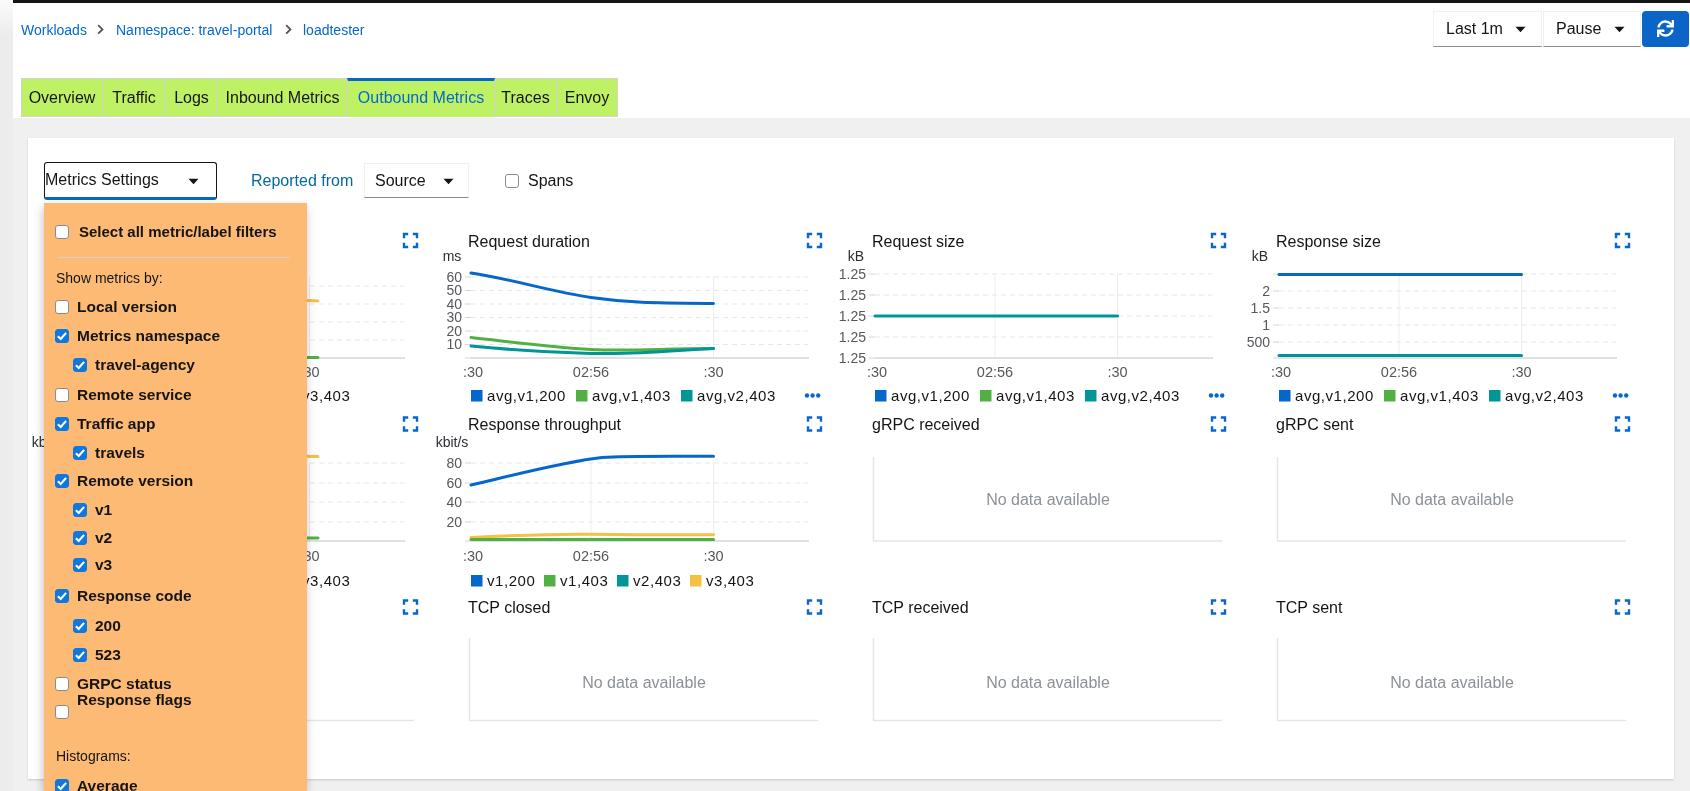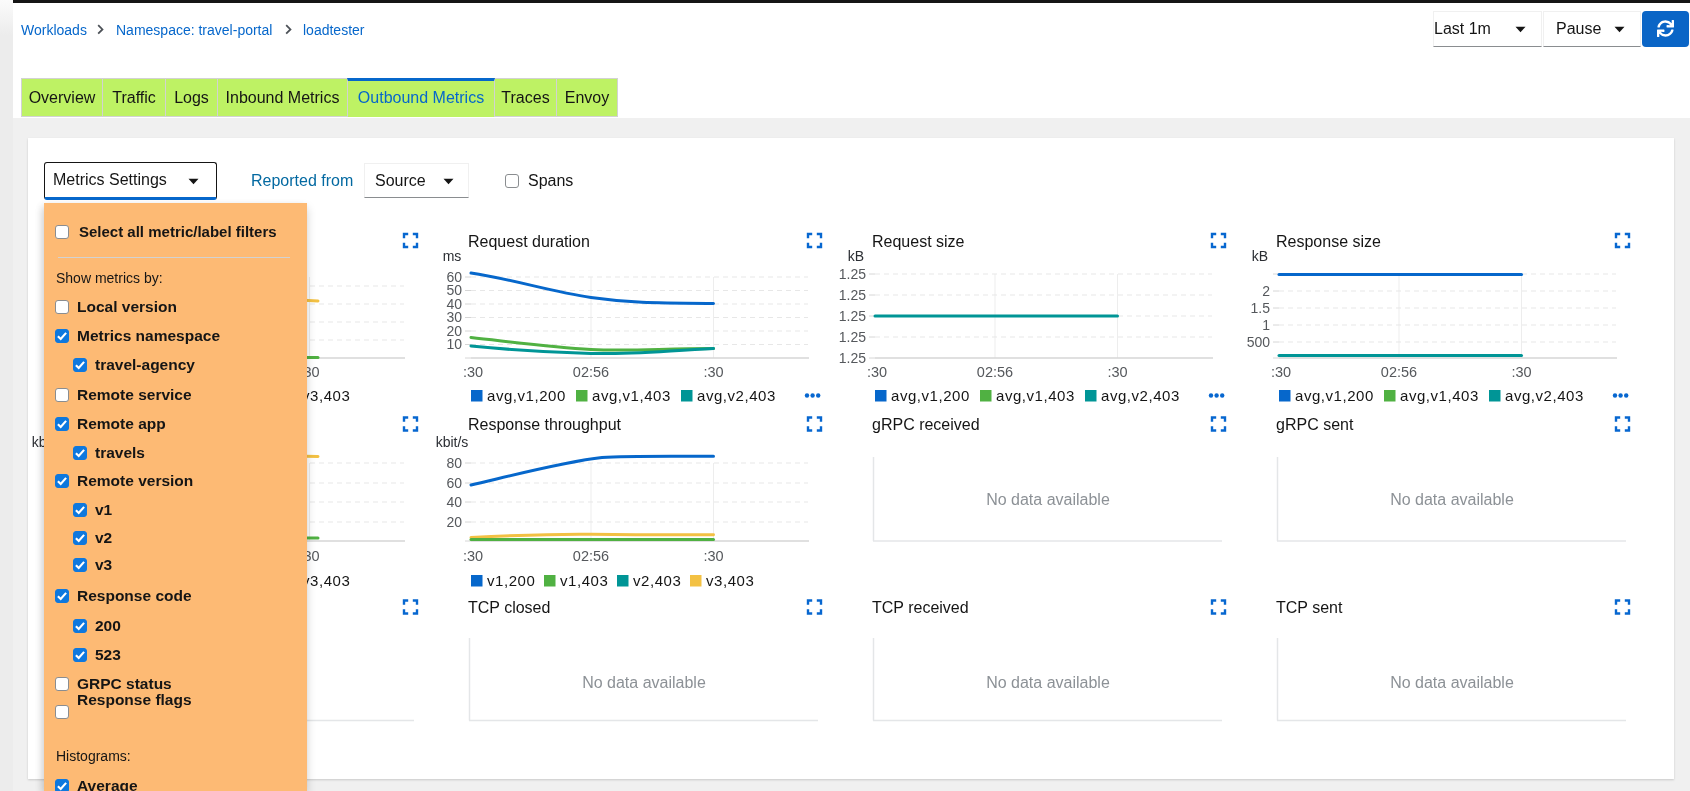--- a/index.html
+++ b/index.html
@@ -10,21 +10,21 @@
 .tab{position:absolute;top:78px;height:39px;background:#bef264;border:1px solid #d2d2d2;color:#151515;font-size:16px;text-align:center;line-height:37px}
 .tab.active{border-top:3px solid #0667cb;border-bottom:none;color:#0667cb;line-height:34px;z-index:2}
 .sel{position:absolute;background:#fff;border:1px solid #f0f0f0;border-bottom:1px solid #8a8d90;font-size:16px;color:#151515}
 .cb{position:absolute;width:14px;height:14px;background:#fff;border:1px solid #8a8d90;border-radius:3px}
 .cb.on{background:#0e78de;border-color:#0e78de}
 .cb.on svg{display:block;margin:-1px 0 0 -1px}
 .plab{position:absolute;font-size:15.5px;font-weight:700;color:#151515;white-space:nowrap}
 .b15{font-weight:700;font-size:15px}
 .b14{font-weight:400;font-size:14px}
 #panel{position:absolute;left:44px;top:203px;width:263px;height:588px;background:#fdba74;box-shadow:0 5px 9px rgba(3,3,3,0.18),-3px 2px 7px rgba(3,3,3,0.07);z-index:10}
-#msbtn{position:absolute;left:44px;top:162px;width:173px;height:38px;background:#fff;border:1.5px solid #151515;border-bottom:3px solid #0667cb;border-radius:3px;font-size:16px;color:#151515;line-height:34px;padding-left:8px;z-index:11}
+#msbtn{position:absolute;left:44px;top:162px;width:173px;height:38px;background:#fff;border:1.5px solid #151515;border-bottom:3px solid #0667cb;border-radius:3px;font-size:16px;color:#151515;line-height:34px;padding-left:0;z-index:11}
 </style></head><body>
 <div id="header"></div>
 <div id="topbar"></div>
 <div id="card"></div>
 <svg width="1690" height="791" style="position:absolute;left:0;top:0">
     <text x="64" y="246.5" font-size="16" fill="#151515" text-anchor="start" font-weight="400" font-family="Liberation Sans, sans-serif">Request volume</text>
     <path d="M408.2,234 H404 V238.2 M412.8,234 H417 V238.2 M417,242.8 V247 H412.8 M408.2,247 H404 V242.8" fill="none" stroke="#0767d0" stroke-width="2.4"></path>
     <text x="468" y="246.5" font-size="16" fill="#151515" text-anchor="start" font-weight="400" font-family="Liberation Sans, sans-serif">Request duration</text>
     <path d="M812.2,234 H808 V238.2 M816.8,234 H821 V238.2 M821,242.8 V247 H816.8 M812.2,247 H808 V242.8" fill="none" stroke="#0767d0" stroke-width="2.4"></path>
     <text x="872" y="246.5" font-size="16" fill="#151515" text-anchor="start" font-weight="400" font-family="Liberation Sans, sans-serif">Request size</text>
@@ -250,21 +250,21 @@
 <div id="leftstrip"></div>
 <a class="bc" style="left:21px">Workloads</a>
 <svg style="position:absolute;left:97px;top:24px" width="7.0200000000000005" height="10.92" viewBox="0 0 9 14">
     <path d="M1.5,1.5 L7,7 L1.5,12.5" fill="none" stroke="#4d5258" stroke-width="2.3"></path>
   </svg>
 <a class="bc" style="left:116px">Namespace: travel-portal</a>
 <svg style="position:absolute;left:285px;top:24px" width="7.0200000000000005" height="10.92" viewBox="0 0 9 14">
     <path d="M1.5,1.5 L7,7 L1.5,12.5" fill="none" stroke="#4d5258" stroke-width="2.3"></path>
   </svg>
 <a class="bc" style="left:303px">loadtester</a>
-<div class="sel" style="left:1433px;top:11px;width:109px;height:36px;line-height:34px;">Last 1m<span style="position:absolute;right:15px;top:14px">
+<div class="sel" style="left:1433px;top:11px;width:109px;height:36px;line-height:34px;padding-left:12px">Last 1m<span style="position:absolute;right:15px;top:14px">
       <svg style="display:block" width="11" height="7" viewBox="0 0 11 7">
         <path d="M0.5,0.8 L5.5,6.3 L10.5,0.8 Z" fill="#151515"></path>
       </svg>
     </span></div>
 <div class="sel" style="left:1543px;top:11px;width:98px;height:36px;line-height:34px;padding-left:12px">Pause<span style="position:absolute;right:15px;top:14px">
       <svg style="display:block" width="11" height="7" viewBox="0 0 11 7">
         <path d="M0.5,0.8 L5.5,6.3 L10.5,0.8 Z" fill="#151515"></path>
       </svg>
     </span></div>
 <div style="position:absolute;left:1642px;top:11px;width:47px;height:36px;background:#0a65c6;border-radius:4px;text-align:center;padding-top:9px"><svg width="17" height="17" viewBox="0 0 512 512">
@@ -309,21 +309,21 @@
       </svg>
     </div>
     <div class="plab" style="left:51px;top:152.5px">travel-agency</div>
     <div class="cb" style="left:11px;top:184.5px"></div>
     <div class="plab" style="left:33px;top:182.5px">Remote service</div>
     <div class="cb on" style="left:11px;top:213.5px">
       <svg width="14" height="14" viewBox="0 0 13 13">
         <path d="M2.7,6.8 5.3,9.3 10.3,3.6" fill="none" stroke="#fff" stroke-width="2"></path>
       </svg>
     </div>
-    <div class="plab" style="left:33px;top:211.5px">Remote app</div>
+    <div class="plab" style="left:33px;top:211.5px">Traffic app</div>
     <div class="cb on" style="left:29px;top:243.0px">
       <svg width="14" height="14" viewBox="0 0 13 13">
         <path d="M2.7,6.8 5.3,9.3 10.3,3.6" fill="none" stroke="#fff" stroke-width="2"></path>
       </svg>
     </div>
     <div class="plab" style="left:51px;top:241.0px">travels</div>
     <div class="cb on" style="left:11px;top:271.0px">
       <svg width="14" height="14" viewBox="0 0 13 13">
         <path d="M2.7,6.8 5.3,9.3 10.3,3.6" fill="none" stroke="#fff" stroke-width="2"></path>
       </svg>

